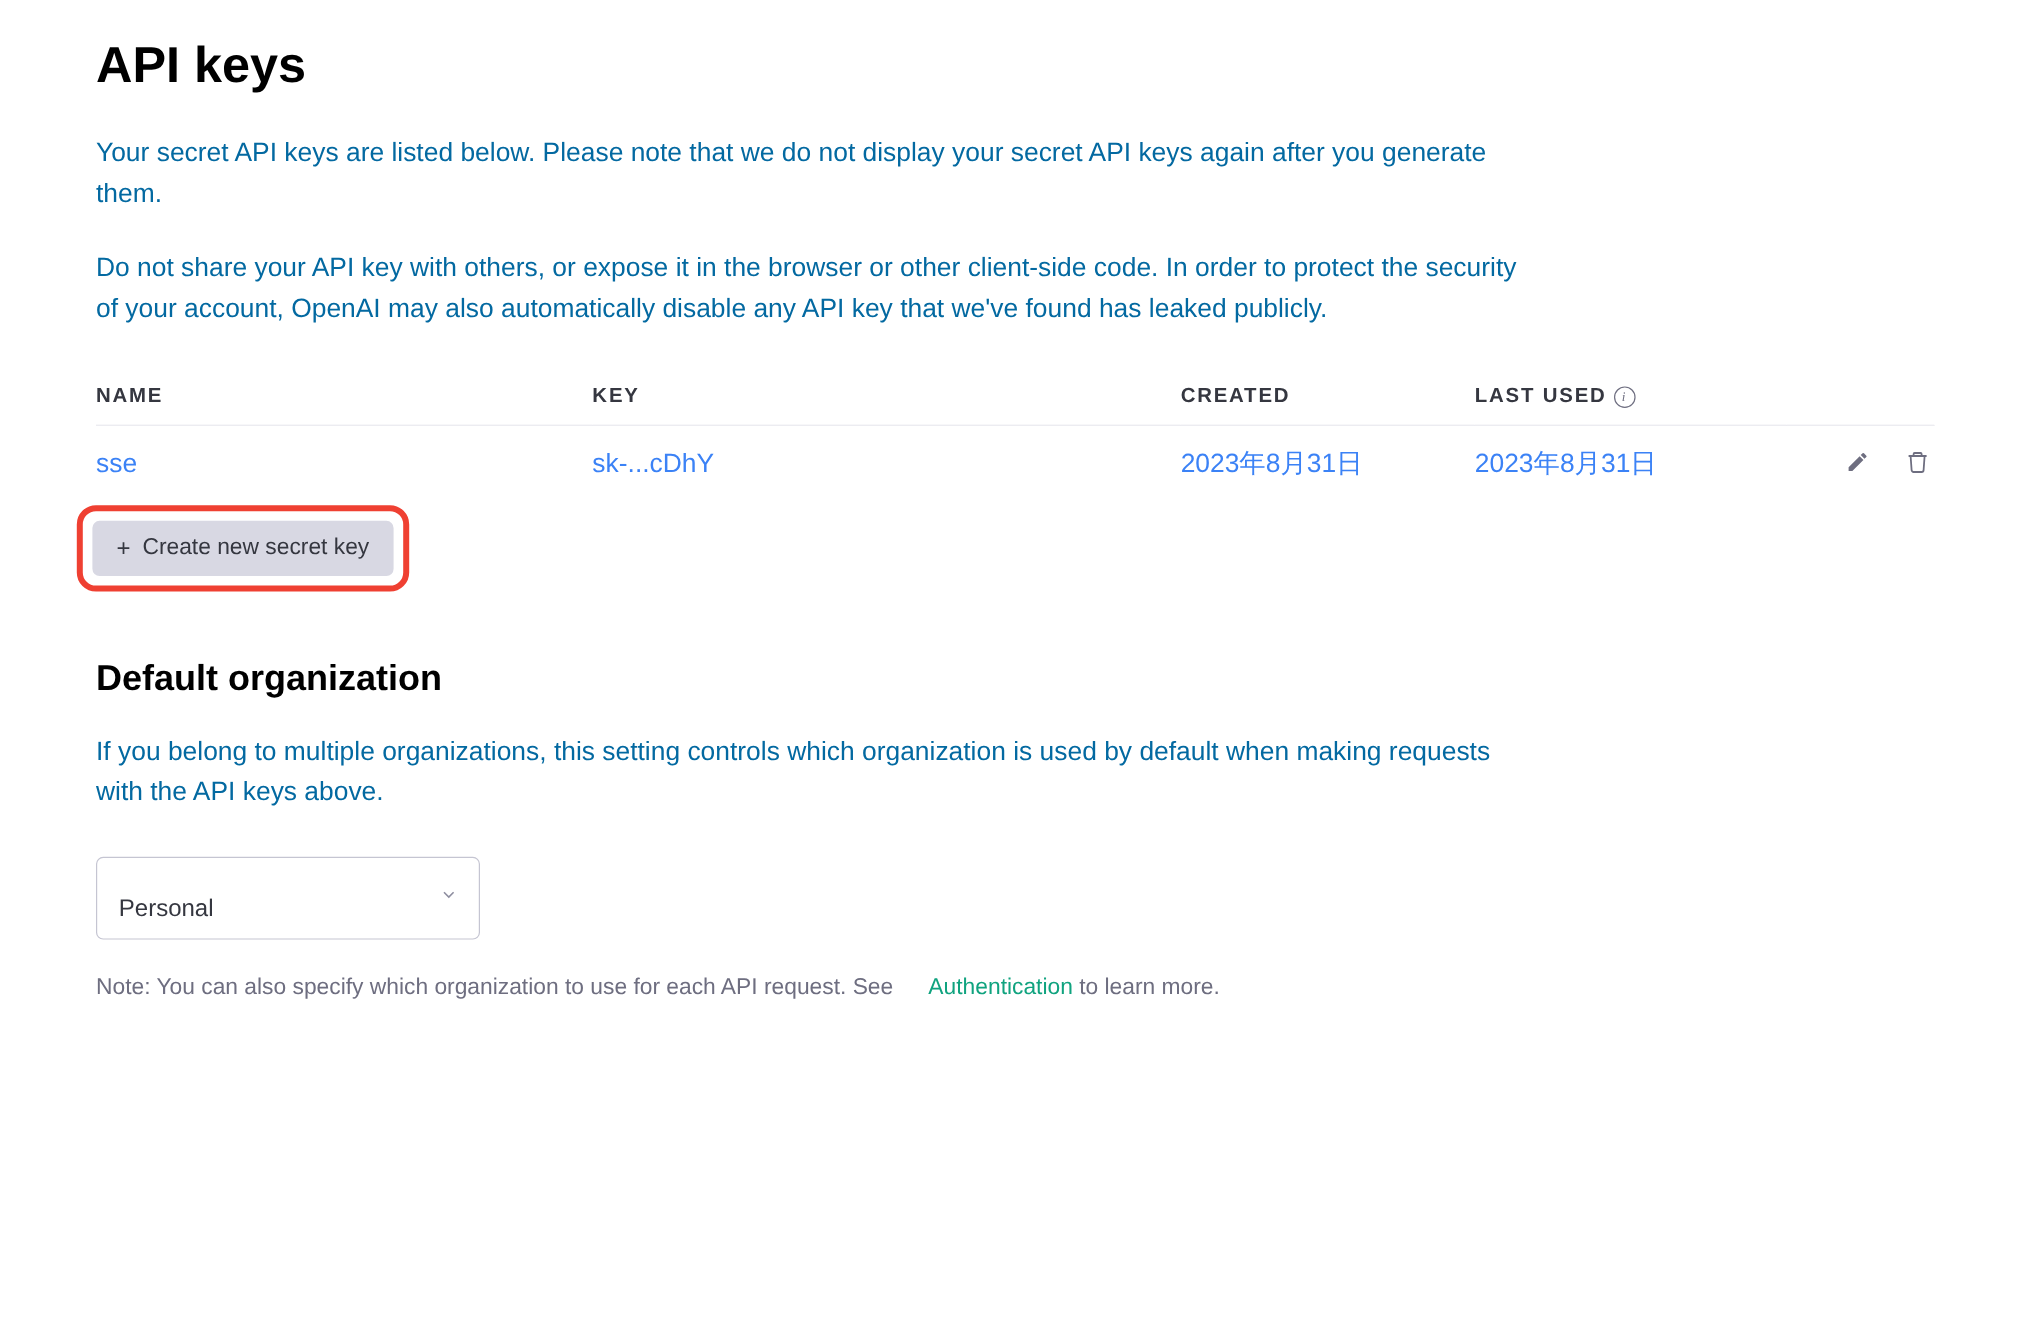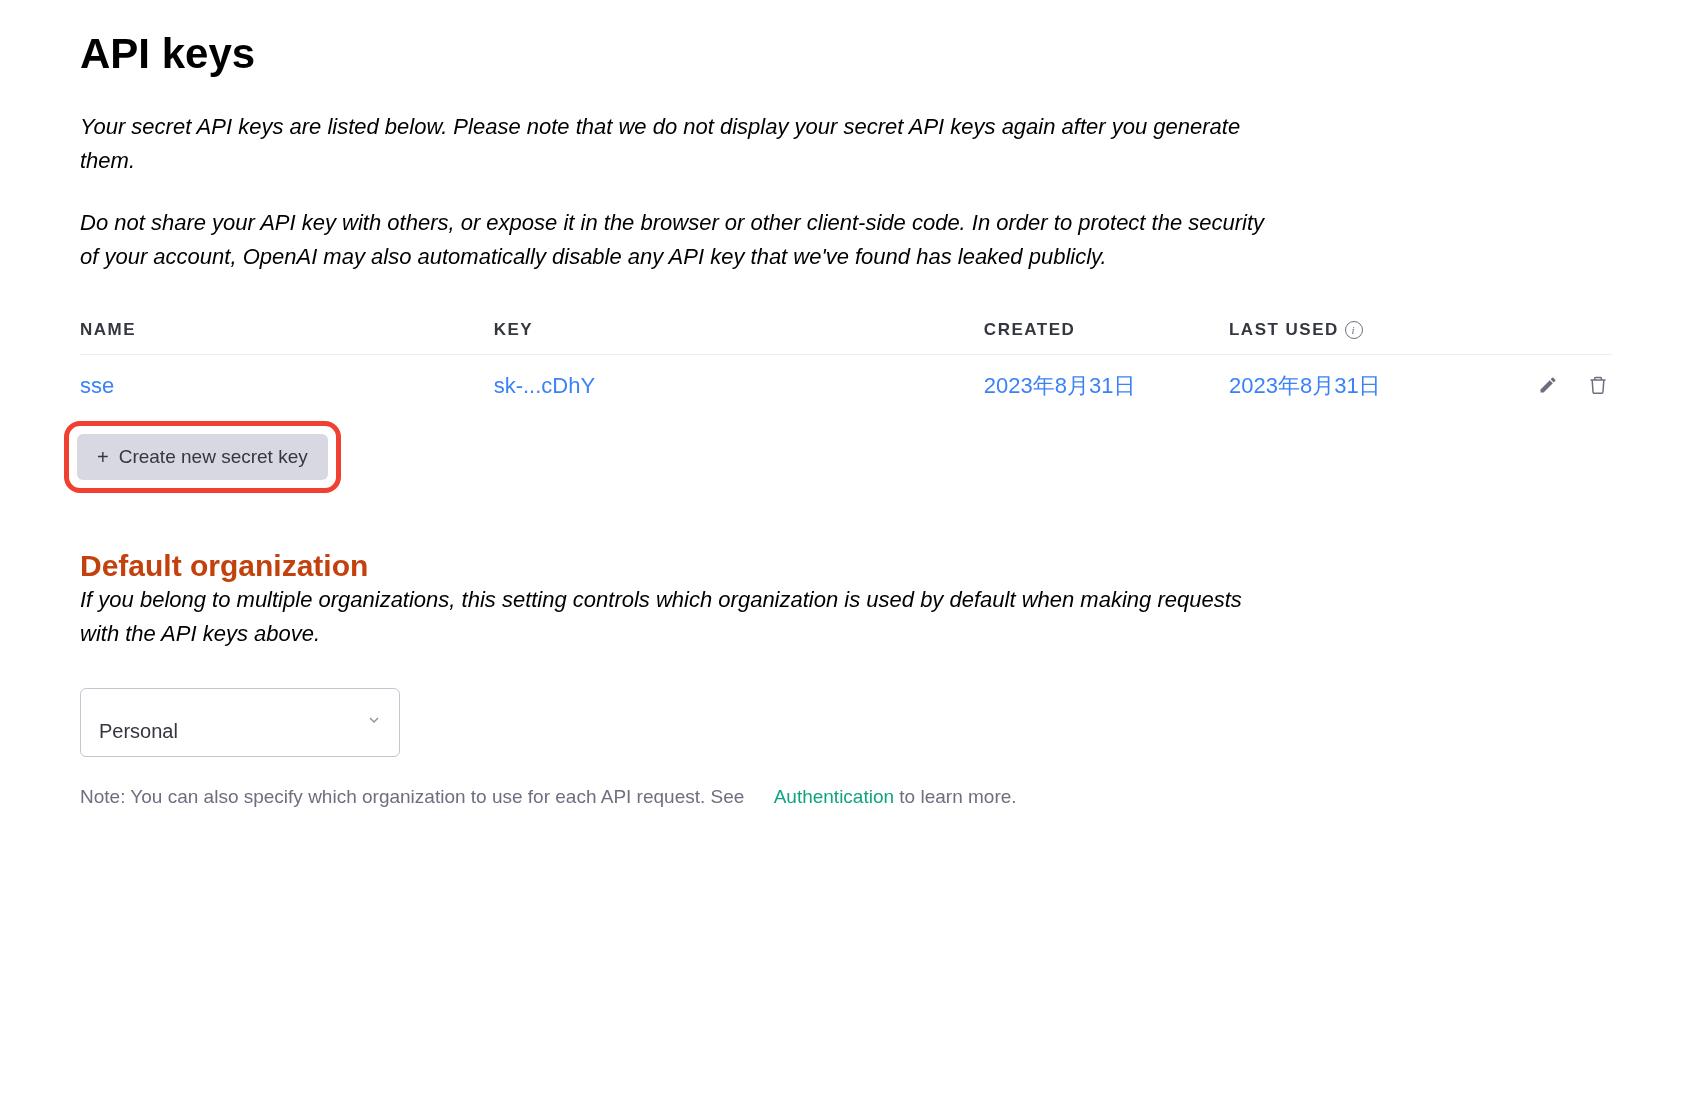--- a/index.html
+++ b/index.html
@@ -16,24 +16,23 @@
     }
     .page-title {
       font-size: 42px;
       font-weight: 700;
       margin-bottom: 32px;
       color: #000000;
     }
     .description {
       font-size: 22px;
       line-height: 1.55;
-      color: #000000;
+      color: #0369a1;
       margin-bottom: 28px;
       max-width: 1200px;
-      font-style: italic;
     }
     .table-container {
       margin-top: 36px;
       margin-bottom: 10px;
     }
     table {
       width: 100%;
       border-collapse: collapse;
     }
     thead th {
@@ -45,21 +44,21 @@
       padding: 10px 0 14px 0;
       border-bottom: 1px solid #ececf1;
     }
     thead th:nth-child(1) { width: 27%; }
     thead th:nth-child(2) { width: 32%; }
     thead th:nth-child(3) { width: 16%; }
     thead th:nth-child(4) { width: 17%; }
     thead th:nth-child(5) { width: 8%; }
     .th-info {
       display: inline-flex;
-      align-items: center;
+      align-items: flex-end;
       gap: 6px;
     }
     .info-icon {
       width: 18px;
       height: 18px;
       border: 1.5px solid #6e6e80;
       border-radius: 50%;
       display: inline-flex;
       align-items: center;
       justify-content: center;
@@ -115,21 +114,22 @@
       font-family: inherit;
     }
     .plus-icon {
       font-size: 20px;
       line-height: 1;
     }
     .section-title {
       font-size: 30px;
       font-weight: 700;
       margin-top: 56px;
-      color: #c2410c;
+      margin-bottom: 26px;
+      color: #000000;
     }
     .select-wrapper {
       position: relative;
       display: inline-block;
       margin-top: 8px;
       margin-bottom: 26px;
     }
     .org-select {
       appearance: none;
       -webkit-appearance: none;

